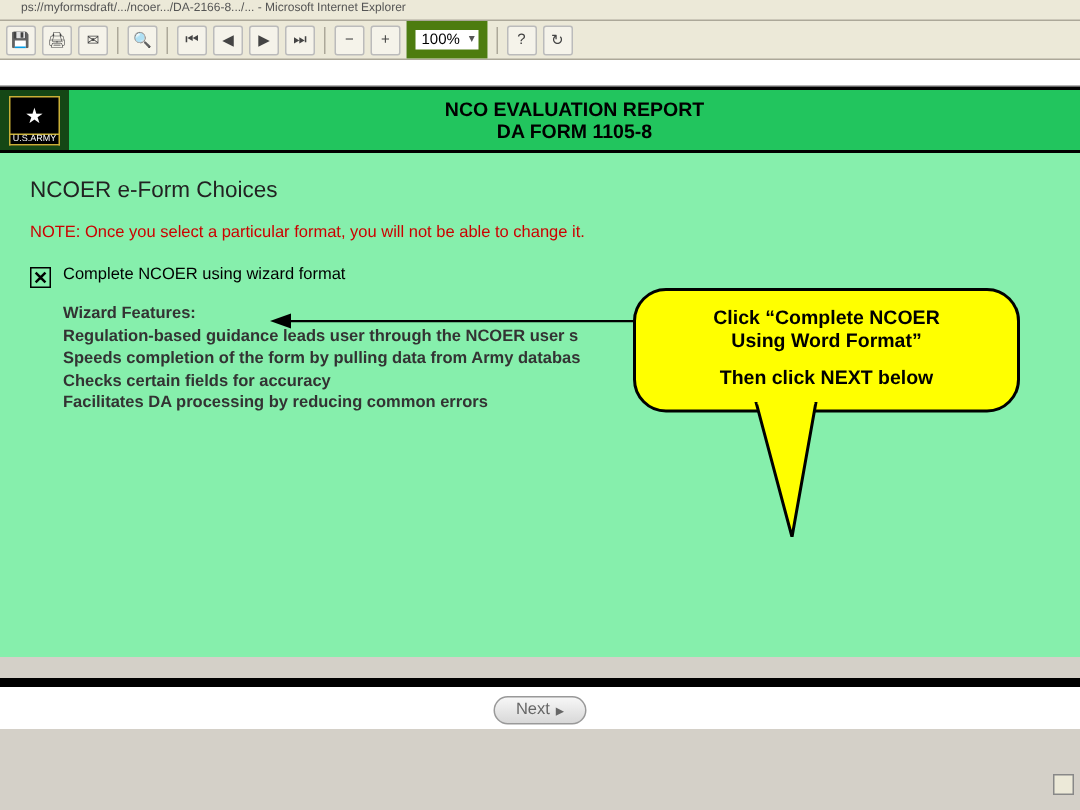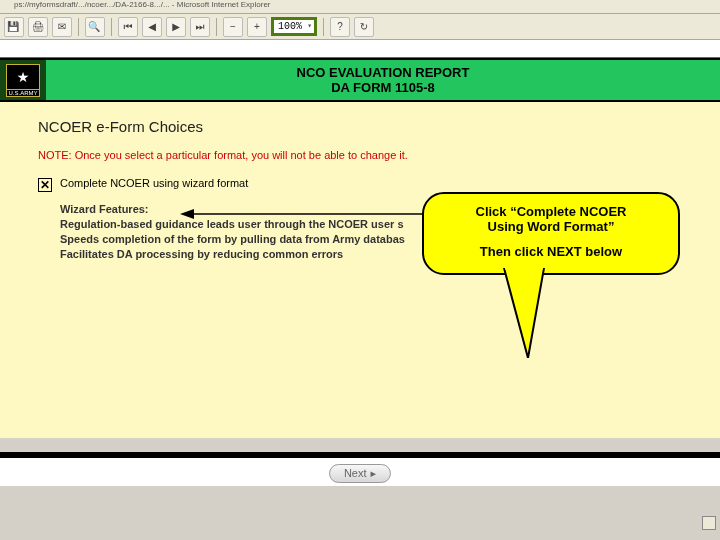--- a/index.html
+++ b/index.html
@@ -37,27 +37,26 @@
     background: #f5f3ea;
     border-radius: 2px;
     display: flex;
     align-items: center;
     justify-content: center;
     font-size: 10px;
     color: #444;
   }
   .tool-sep { width: 1px; height: 18px; background: #aca899; margin: 0 2px; }
   .zoom-box {
-    border: 3px solid #4d7c0f;
+    border: 6px solid #4d7c0f;
     background: #fff;
     padding: 1px 12px 1px 4px;
     font-size: 10px;
     position: relative;
     min-width: 40px;
-    font-family: Liberation Mono, monospace;
   }
   .zoom-box::after { content:"▾"; position:absolute; right:2px; top:1px; font-size:8px; color:#555;}
   .whitebar { background:#fff; height:18px; border-bottom:1px solid #666;}
   .banner {
     background: #154715;
     position: relative;
     height: 44px;
     border-top: 2px solid #000;
     border-bottom: 2px solid #000;
     display: flex;
@@ -84,22 +83,22 @@
     flex:1;
     background:#22c55e;
     display:flex;
     flex-direction:column;
     align-items:center;
     justify-content:center;
     font-weight:bold;
     font-size:13px;
   }
   .content {
-    background:#fef9c3;
-    padding: 16px 20px 0 38px;
+    background:#86efac;
+    padding: 16px 20px 0 20px;
     position: relative;
     height: 336px;
   }
   .section-title {
     font-size: 15px;
     font-weight: normal;
     color: #222;
     margin-bottom: 14px;
   }
   .note {
@@ -248,20 +247,21 @@
 
   <div class="checkbox-row">
     <div class="cb">✕</div>
     <div>Complete NCOER using wizard format</div>
   </div>
 
   <div class="features">
     <div>Wizard Features:</div>
     <div>Regulation-based guidance leads user through the NCOER user s</div>
     <div>Speeds completion of the form by pulling data from Army databas</div>
+    <div>Checks certain fields for accuracy</div>
     <div>Facilitates DA processing by reducing common errors</div>
   </div>
 
   <svg class="arrow" viewBox="0 0 250 20">
     <line x1="250" y1="10" x2="12" y2="10" stroke="#000" stroke-width="1.5"></line>
     <polygon points="0,10 14,5 14,15" fill="#000"></polygon>
   </svg>
 
   <div class="callout">
     <div class="bubble">

